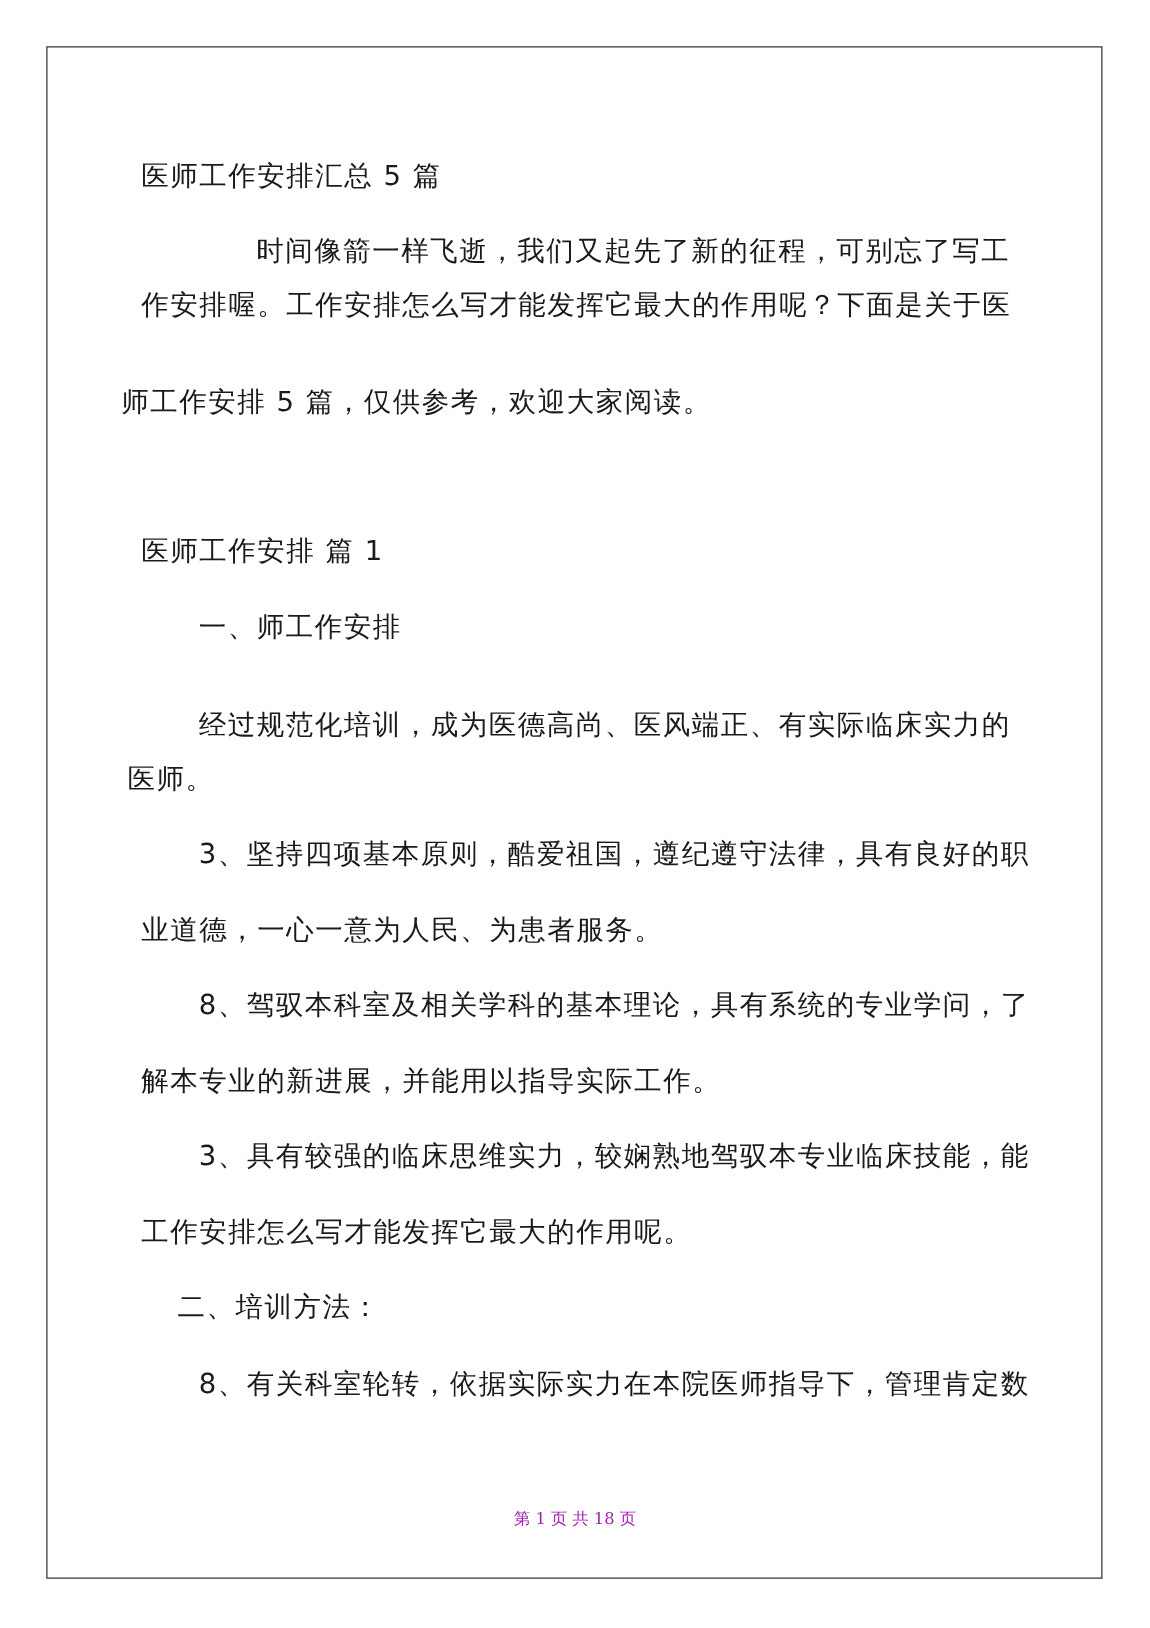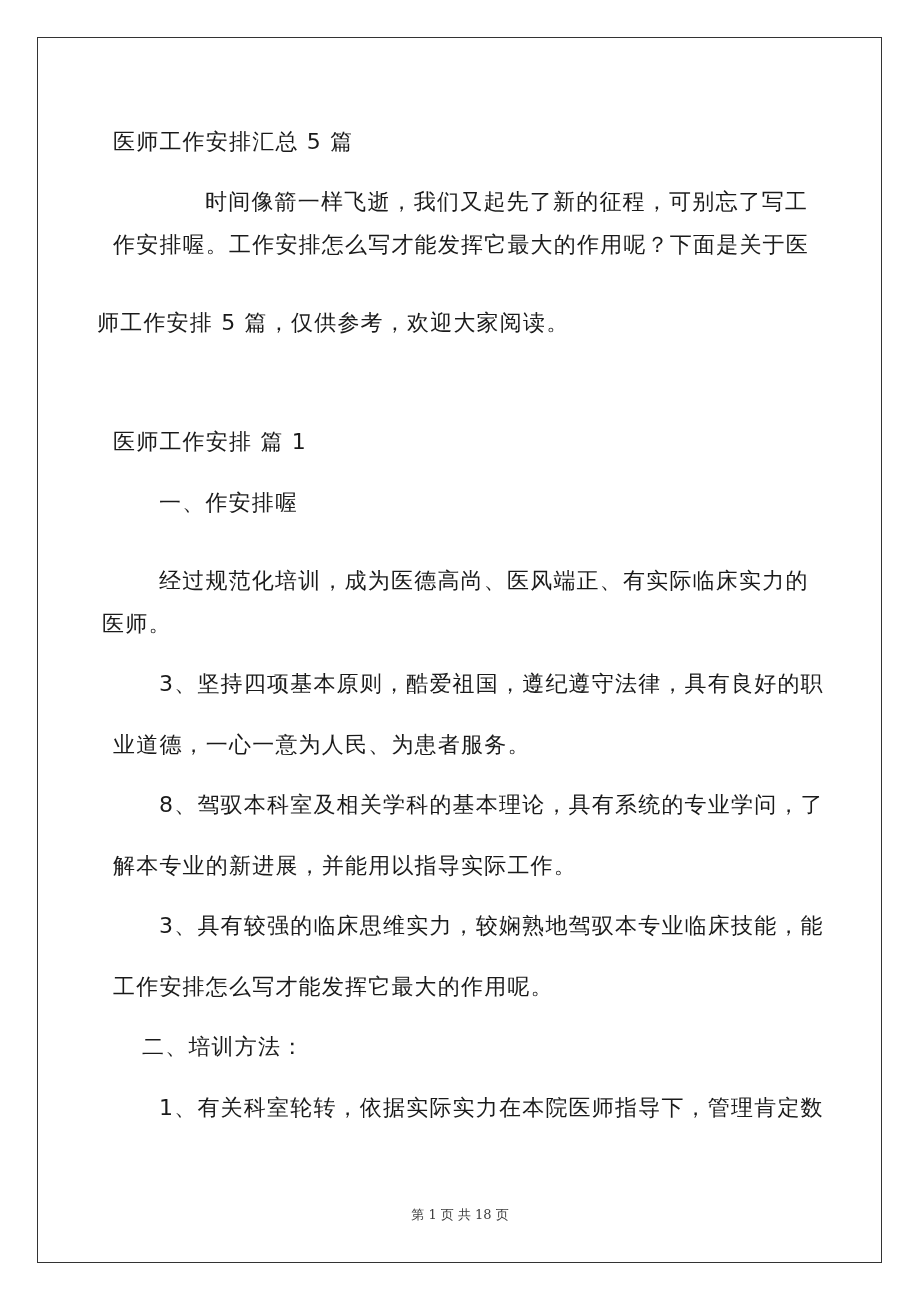--- a/index.html
+++ b/index.html
@@ -3,39 +3,39 @@
 <meta charset="utf-8">
 <style>
   html, body { margin:0; padding:0; background:#ffffff; }
   body { width:920px; height:1302px; position:relative; overflow:hidden;
          font-family:"DejaVu Sans", sans-serif; color:#1a1a1a; }
   .page-border { position:absolute; left:37px; top:37px; width:845px; height:1226px;
                  border:1.5px solid #333; box-sizing:border-box; }
   .line { position:absolute; left:113px; font-size:22px; line-height:26px;
           white-space:nowrap; letter-spacing:1.2px; font-weight:400; }
   .footer { position:absolute; top:1206px; left:0; width:920px; text-align:center;
-            font-family:"DejaVu Serif", serif; font-size:13px; color:#404040; }
+            font-family:"DejaVu Serif", serif; font-size:13px; color:#a21caf; }
 </style>
 </head>
 <body>
 
 <div class="page-border"></div>
 
 <div id="lines">
     <div class="line" style="top: 129px; left: 113px;">医师工作安排汇总 5 篇</div>
     <div class="line" style="top: 189px; left: 205px;">时间像箭一样飞逝，我们又起先了新的征程，可别忘了写工</div>
     <div class="line" style="top: 232px; left: 113px;">作安排喔。工作安排怎么写才能发挥它最大的作用呢？下面是关于医</div>
     <div class="line" style="top: 310px; left: 97px;">师工作安排 5 篇，仅供参考，欢迎大家阅读。</div>
     <div class="line" style="top: 429px; left: 113px;">医师工作安排  篇 1</div>
-    <div class="line" style="top: 490px; left: 159px;">一、作安排喔</div>
+    <div class="line" style="top: 490px; left: 159px;">一、师工作安排</div>
     <div class="line" style="top: 568px; left: 159px;">经过规范化培训，成为医德高尚、医风端正、有实际临床实力的</div>
     <div class="line" style="top: 611px; left: 102px;">医师。</div>
     <div class="line" style="top: 671px; left: 159px;">3、坚持四项基本原则，酷爱祖国，遵纪遵守法律，具有良好的职</div>
     <div class="line" style="top: 732px; left: 113px;">业道德，一心一意为人民、为患者服务。</div>
     <div class="line" style="top: 792px; left: 159px;">8、驾驭本科室及相关学科的基本理论，具有系统的专业学问，了</div>
     <div class="line" style="top: 853px; left: 113px;">解本专业的新进展，并能用以指导实际工作。</div>
     <div class="line" style="top: 913px; left: 159px;">3、具有较强的临床思维实力，较娴熟地驾驭本专业临床技能，能</div>
     <div class="line" style="top: 974px; left: 113px;">工作安排怎么写才能发挥它最大的作用呢。</div>
     <div class="line" style="top: 1034px; left: 142px;">二、培训方法：</div>
-    <div class="line" style="top: 1095px; left: 159px;">1、有关科室轮转，依据实际实力在本院医师指导下，管理肯定数</div>
+    <div class="line" style="top: 1095px; left: 159px;">8、有关科室轮转，依据实际实力在本院医师指导下，管理肯定数</div>
   </div>
 
 <div class="footer">第 1 页    共 18 页</div>
 
 </body></html>

